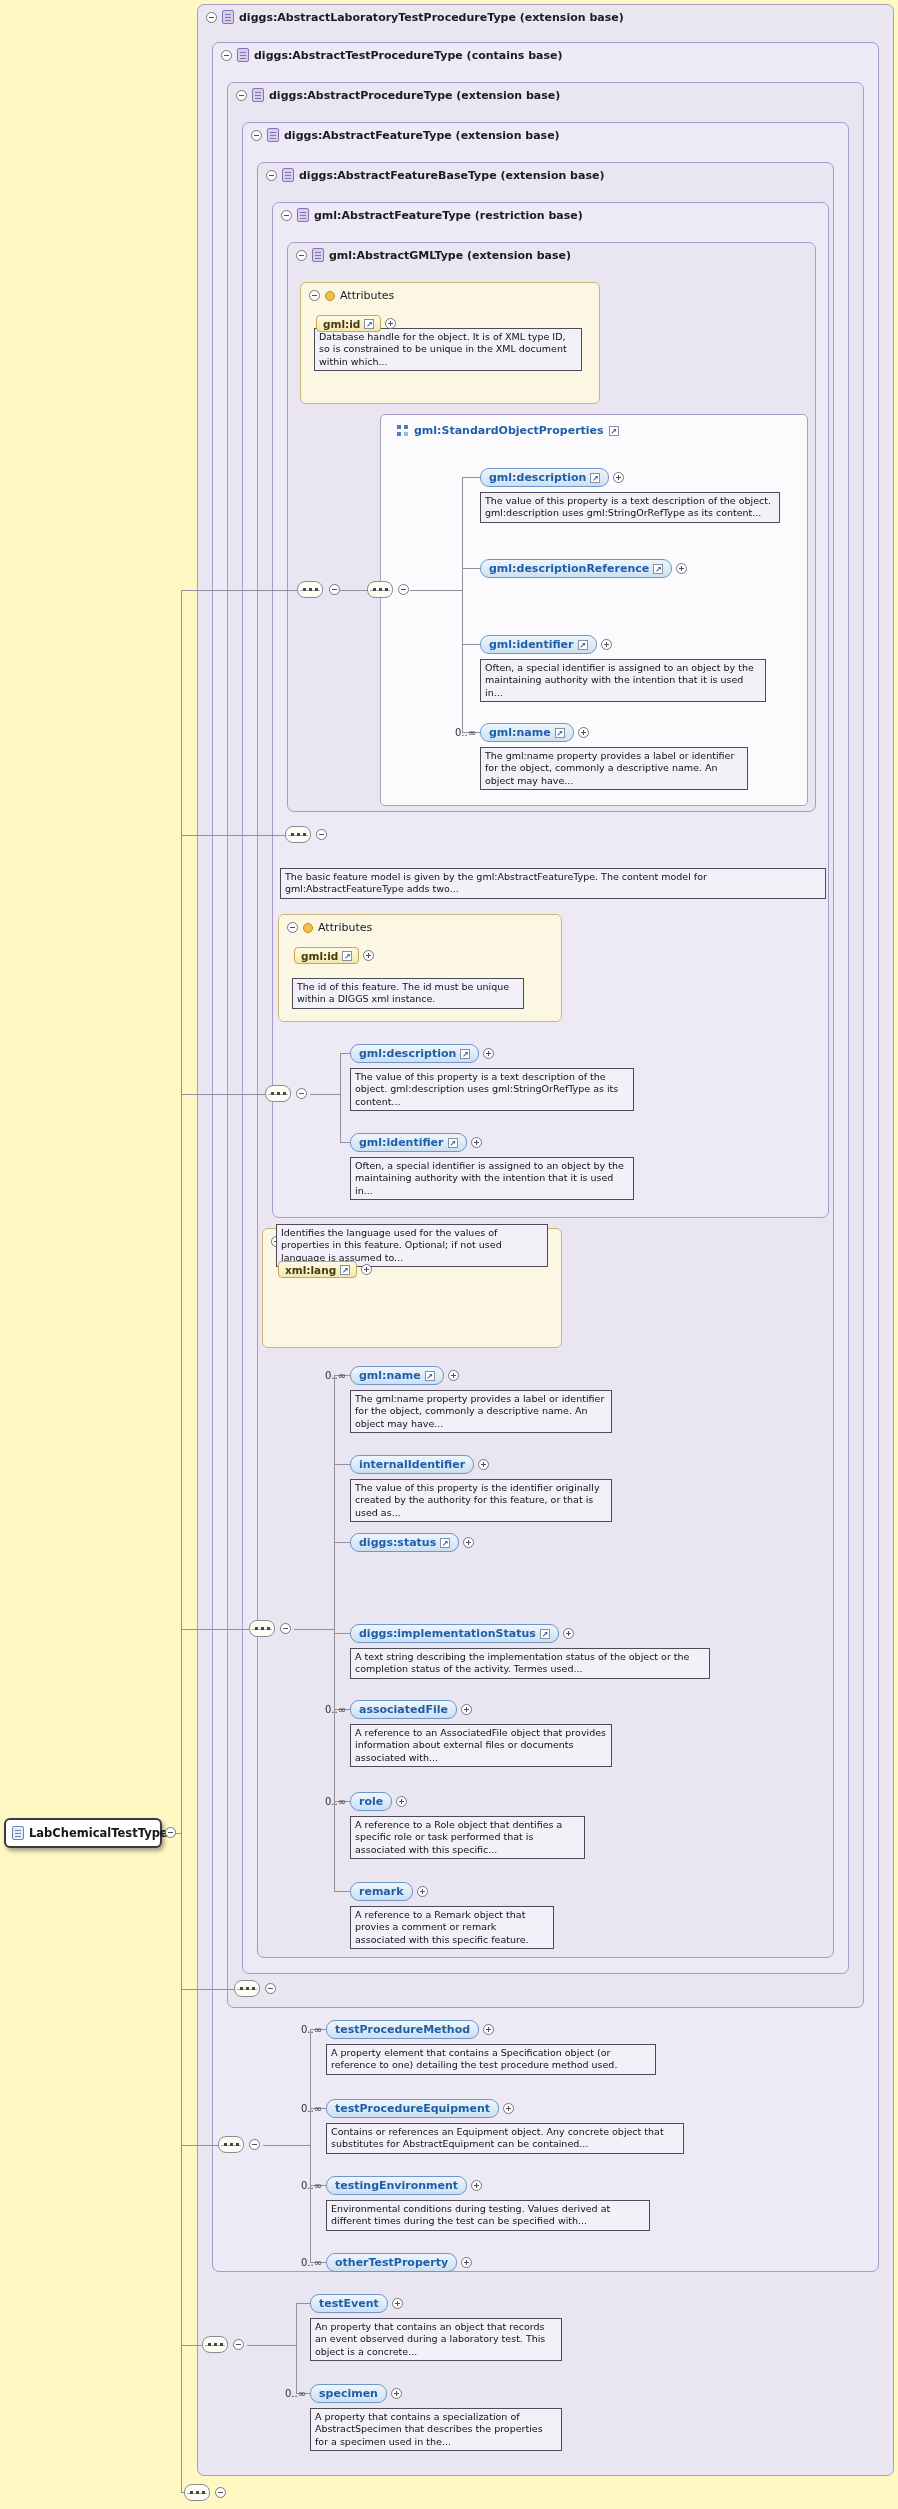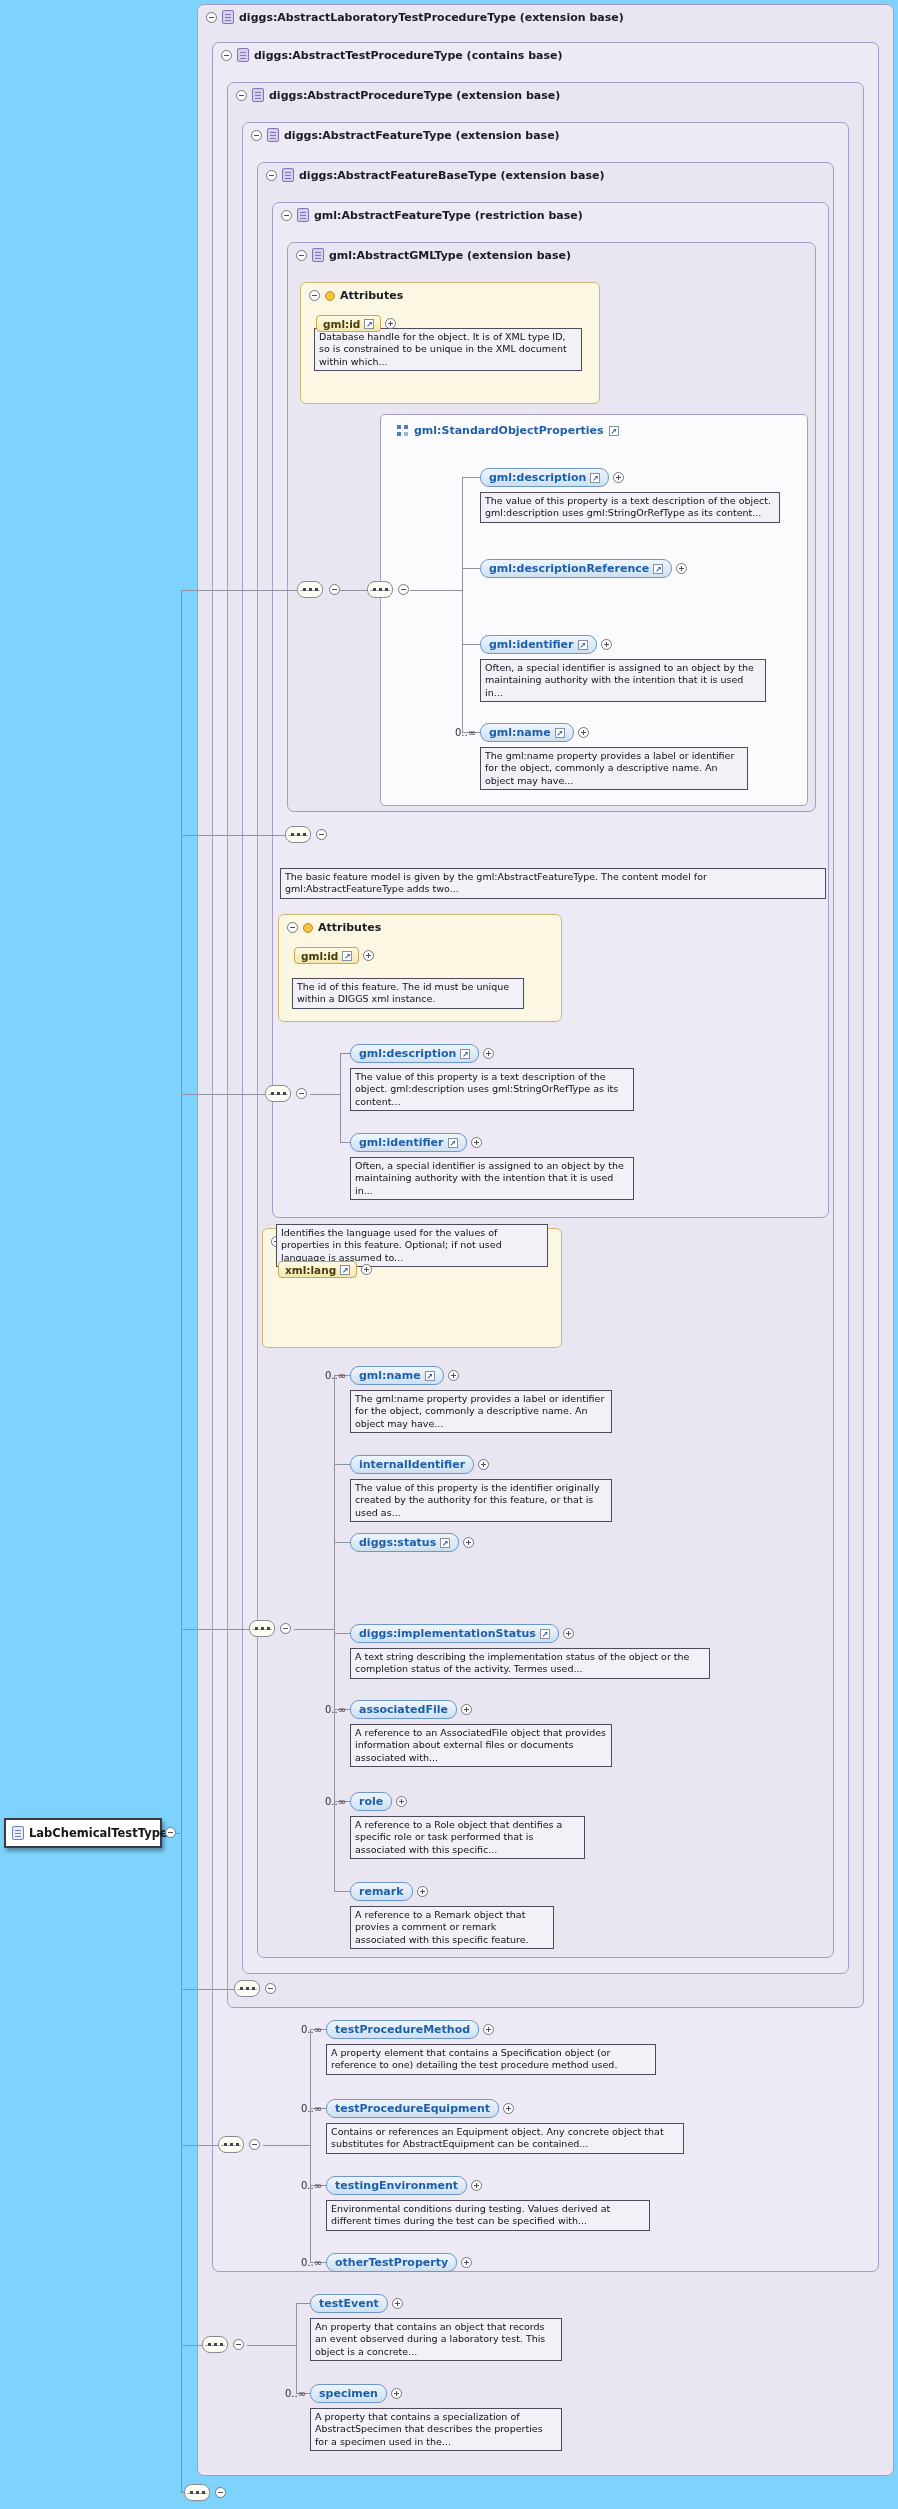--- a/index.html
+++ b/index.html
@@ -1,28 +1,28 @@
 <!DOCTYPE html>
 <html><head>
 <meta charset="utf-8">
 <style>
   * { margin:0; padding:0; box-sizing:border-box; }
   html,body { background:#ffffff; }
   body { font-family:"DejaVu Sans","Liberation Sans",sans-serif; }
-  #canvas { position:relative; width:898px; height:2509px; background:#7dd3fc; overflow:hidden; }
+  #canvas { position:relative; width:898px; height:2509px; background:#fef9c3; overflow:hidden; }
 
   .tbox { position:absolute; border:1px solid #A79BC8; border-radius:7px; }
   .tbox.shadeA { background:#E9E5F1; }
   .tbox.shadeB { background:#EDE9F5; }
   .tbox-header { position:absolute; top:5px; left:8px; display:flex; align-items:center; gap:5px;
                  font-size:11px; font-weight:bold; color:#1A1A24; white-space:nowrap; }
 
   .attrbox { position:absolute; background:#FCF7E2; border:1px solid #CBB878; border-radius:6px; }
   .attr-header { position:absolute; top:6px; left:8px; display:flex; align-items:center; gap:5px;
-                 font-size:11px; font-weight:bold; color:#1A1A24; }
+                 font-size:11px; font-weight:normal; color:#1A1A24; }
   .groupbox { position:absolute; background:#FBFBFD; border:1px solid #A8A0C4; border-radius:5px; }
   .group-header { position:absolute; display:flex; align-items:center; gap:5px;
                   font-size:11px; font-weight:bold; color:#1F5FA9; white-space:nowrap; }
 
   .docbox { position:absolute; background:#F3F1F8; border:1px solid #4E4A5A; font-size:9.5px;
             color:#101018; padding:2px 4px; line-height:1.3; }
 
   .row { position:absolute; display:flex; align-items:center; gap:4px; height:19px; }
   .card { font-size:10px; color:#30303A; width:30px; text-align:right; flex:0 0 auto; white-space:nowrap; }
   .pill { display:inline-flex; align-items:center; gap:4px; background:linear-gradient(#EFF6FC,#CCE0F2);
@@ -58,21 +58,21 @@
          border-radius:8px; display:flex; align-items:center; justify-content:center; }
   .seq::after { content:""; position:absolute; left:2px; right:2px; top:8px; height:1px; background:#AAAAB4; }
   .seq::before { content:""; width:3px; height:3px; background:#44444E; z-index:1;
                  box-shadow:6px 0 0 #44444E, -6px 0 0 #44444E; }
 
   .line { position:absolute; background:#9090A0; }
   .hline { height:1px; }
   .vline { width:1px; }
 
   .rootbox { position:absolute; left:4px; top:1818px; width:158px; height:30px; background:#fff;
-             border:2px solid #3A3A46; border-radius:0; display:flex; align-items:center; gap:5px;
+             border:2px solid #3A3A46; border-radius:6px; display:flex; align-items:center; gap:5px;
              padding:0 6px; font-size:11.5px; font-weight:bold; color:#14141C;
              box-shadow:2px 3px 4px rgba(0,0,0,0.35); }
 </style>
 </head>
 <body>
 
 <div id="canvas">
 
   <div class="tbox shadeA" style="left:197px;top:4px;width:697px;height:2472px">
     <div class="tbox-header">

